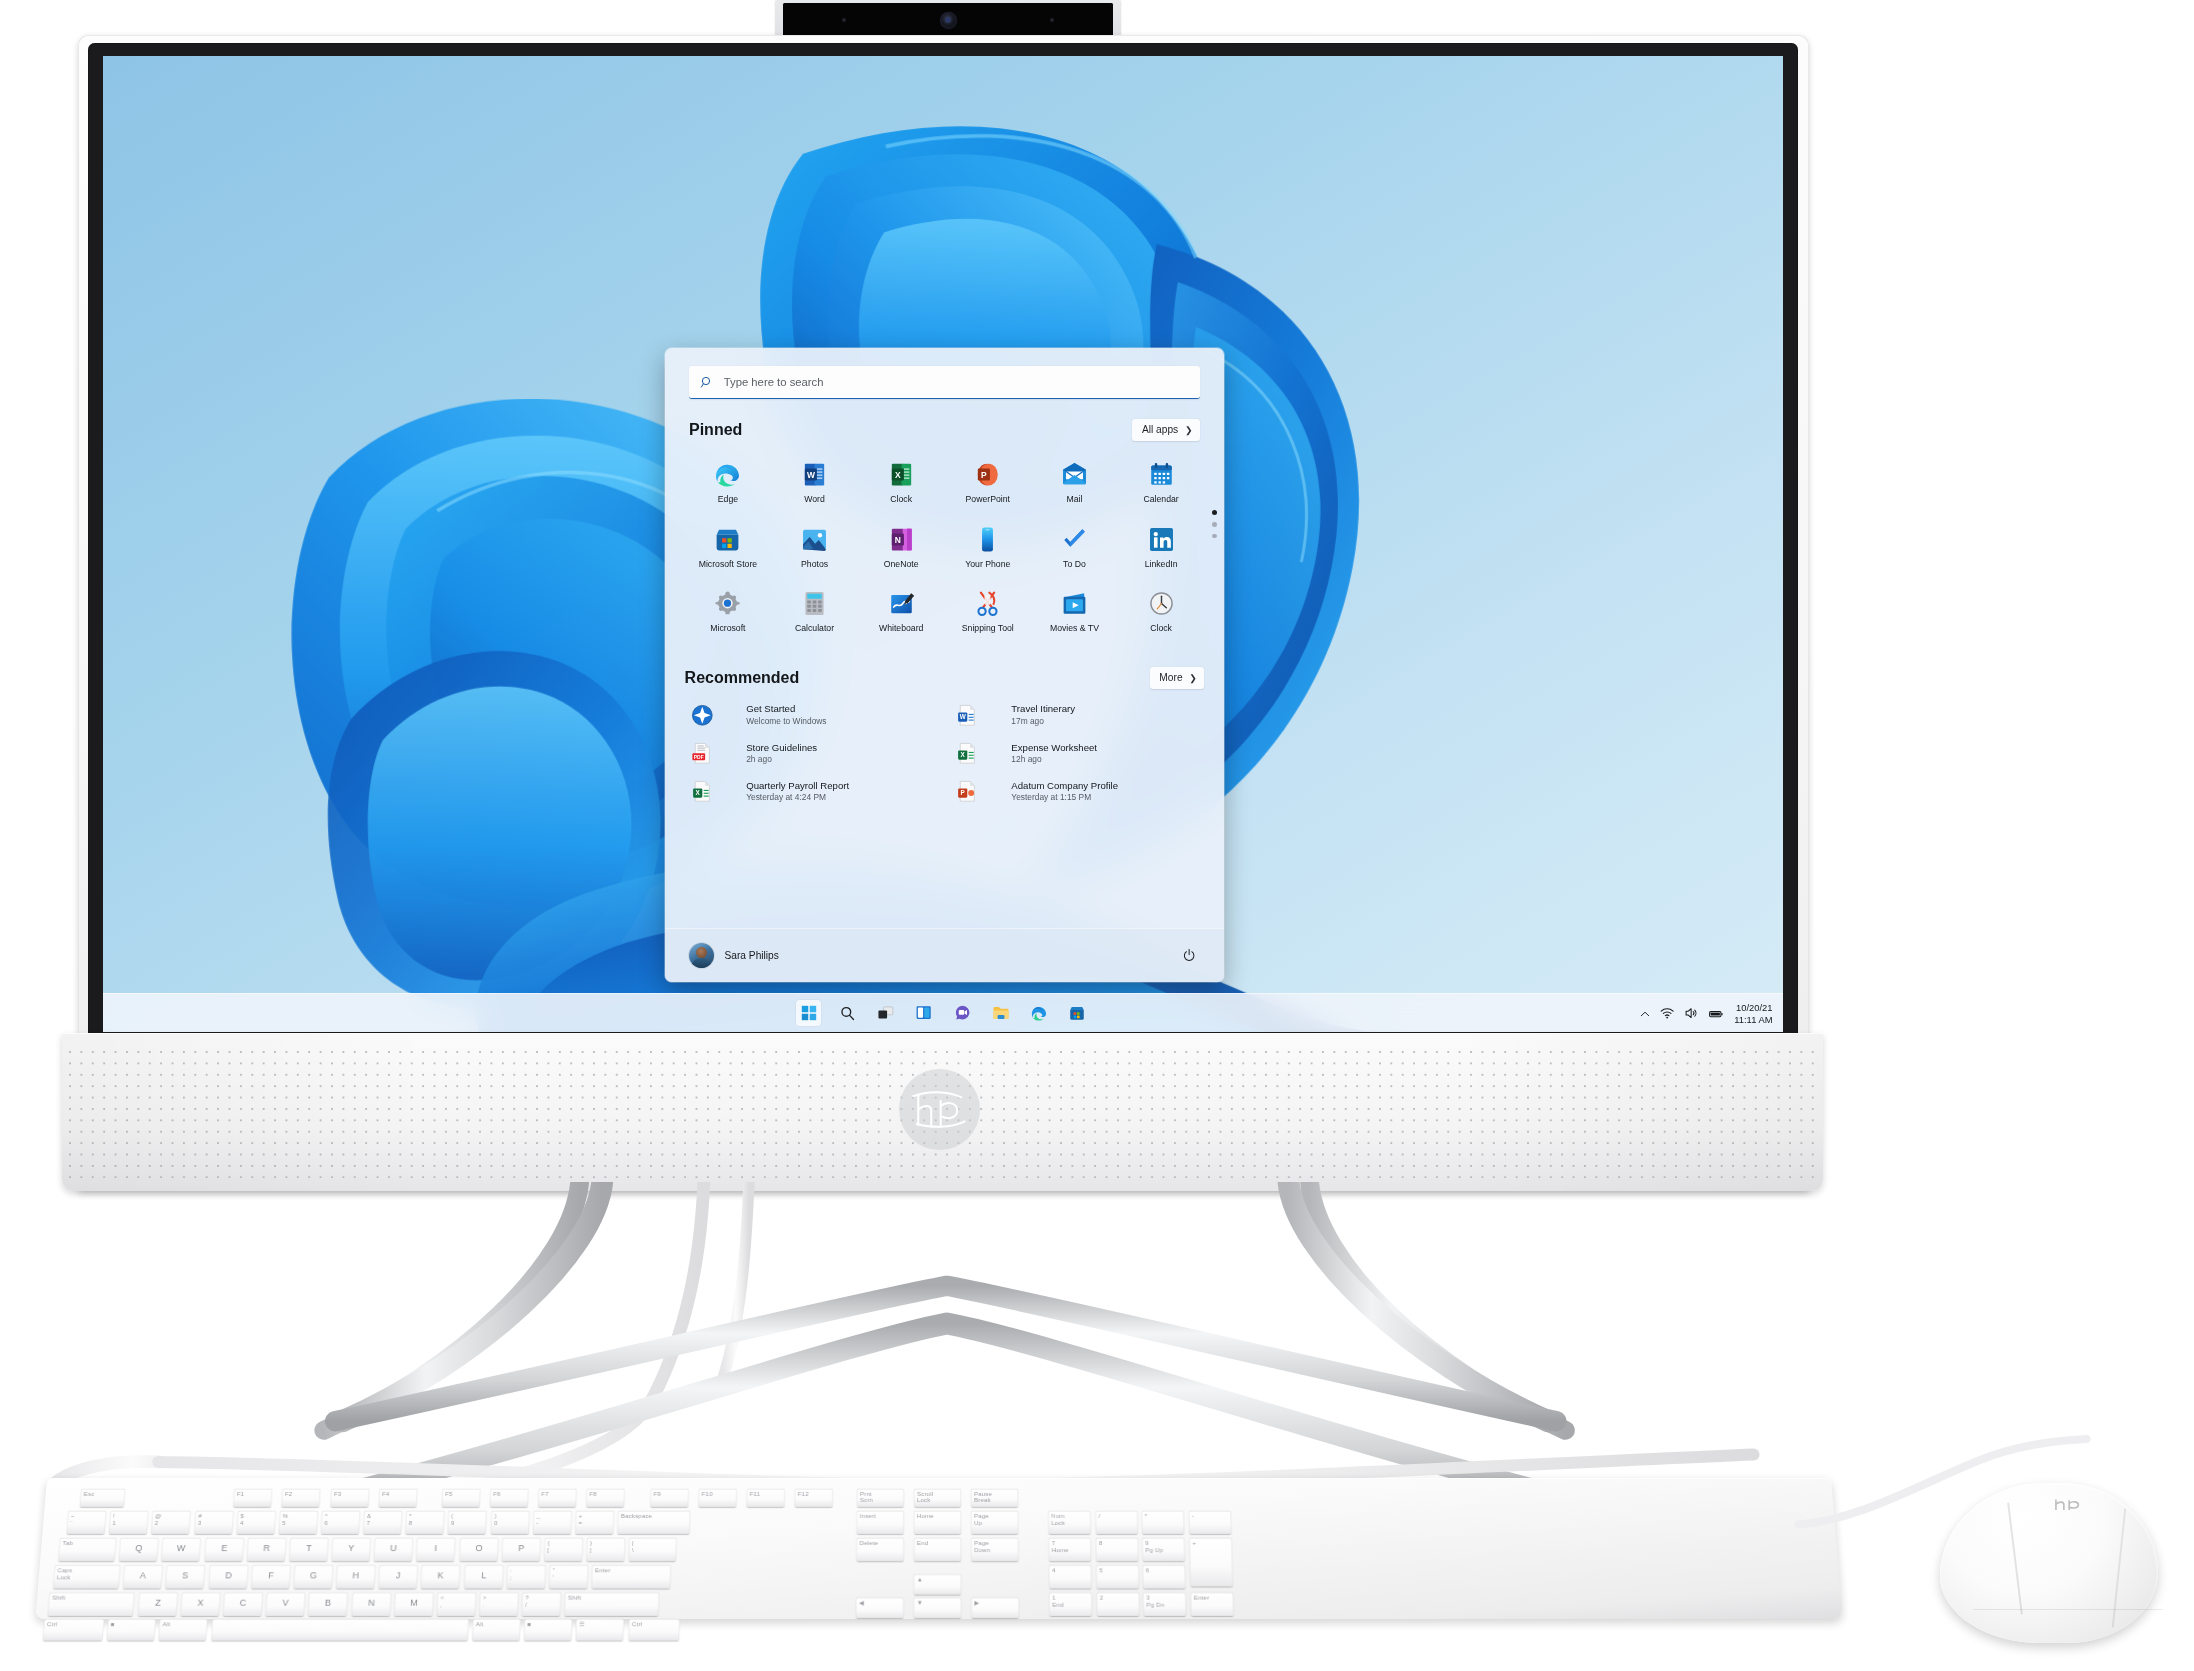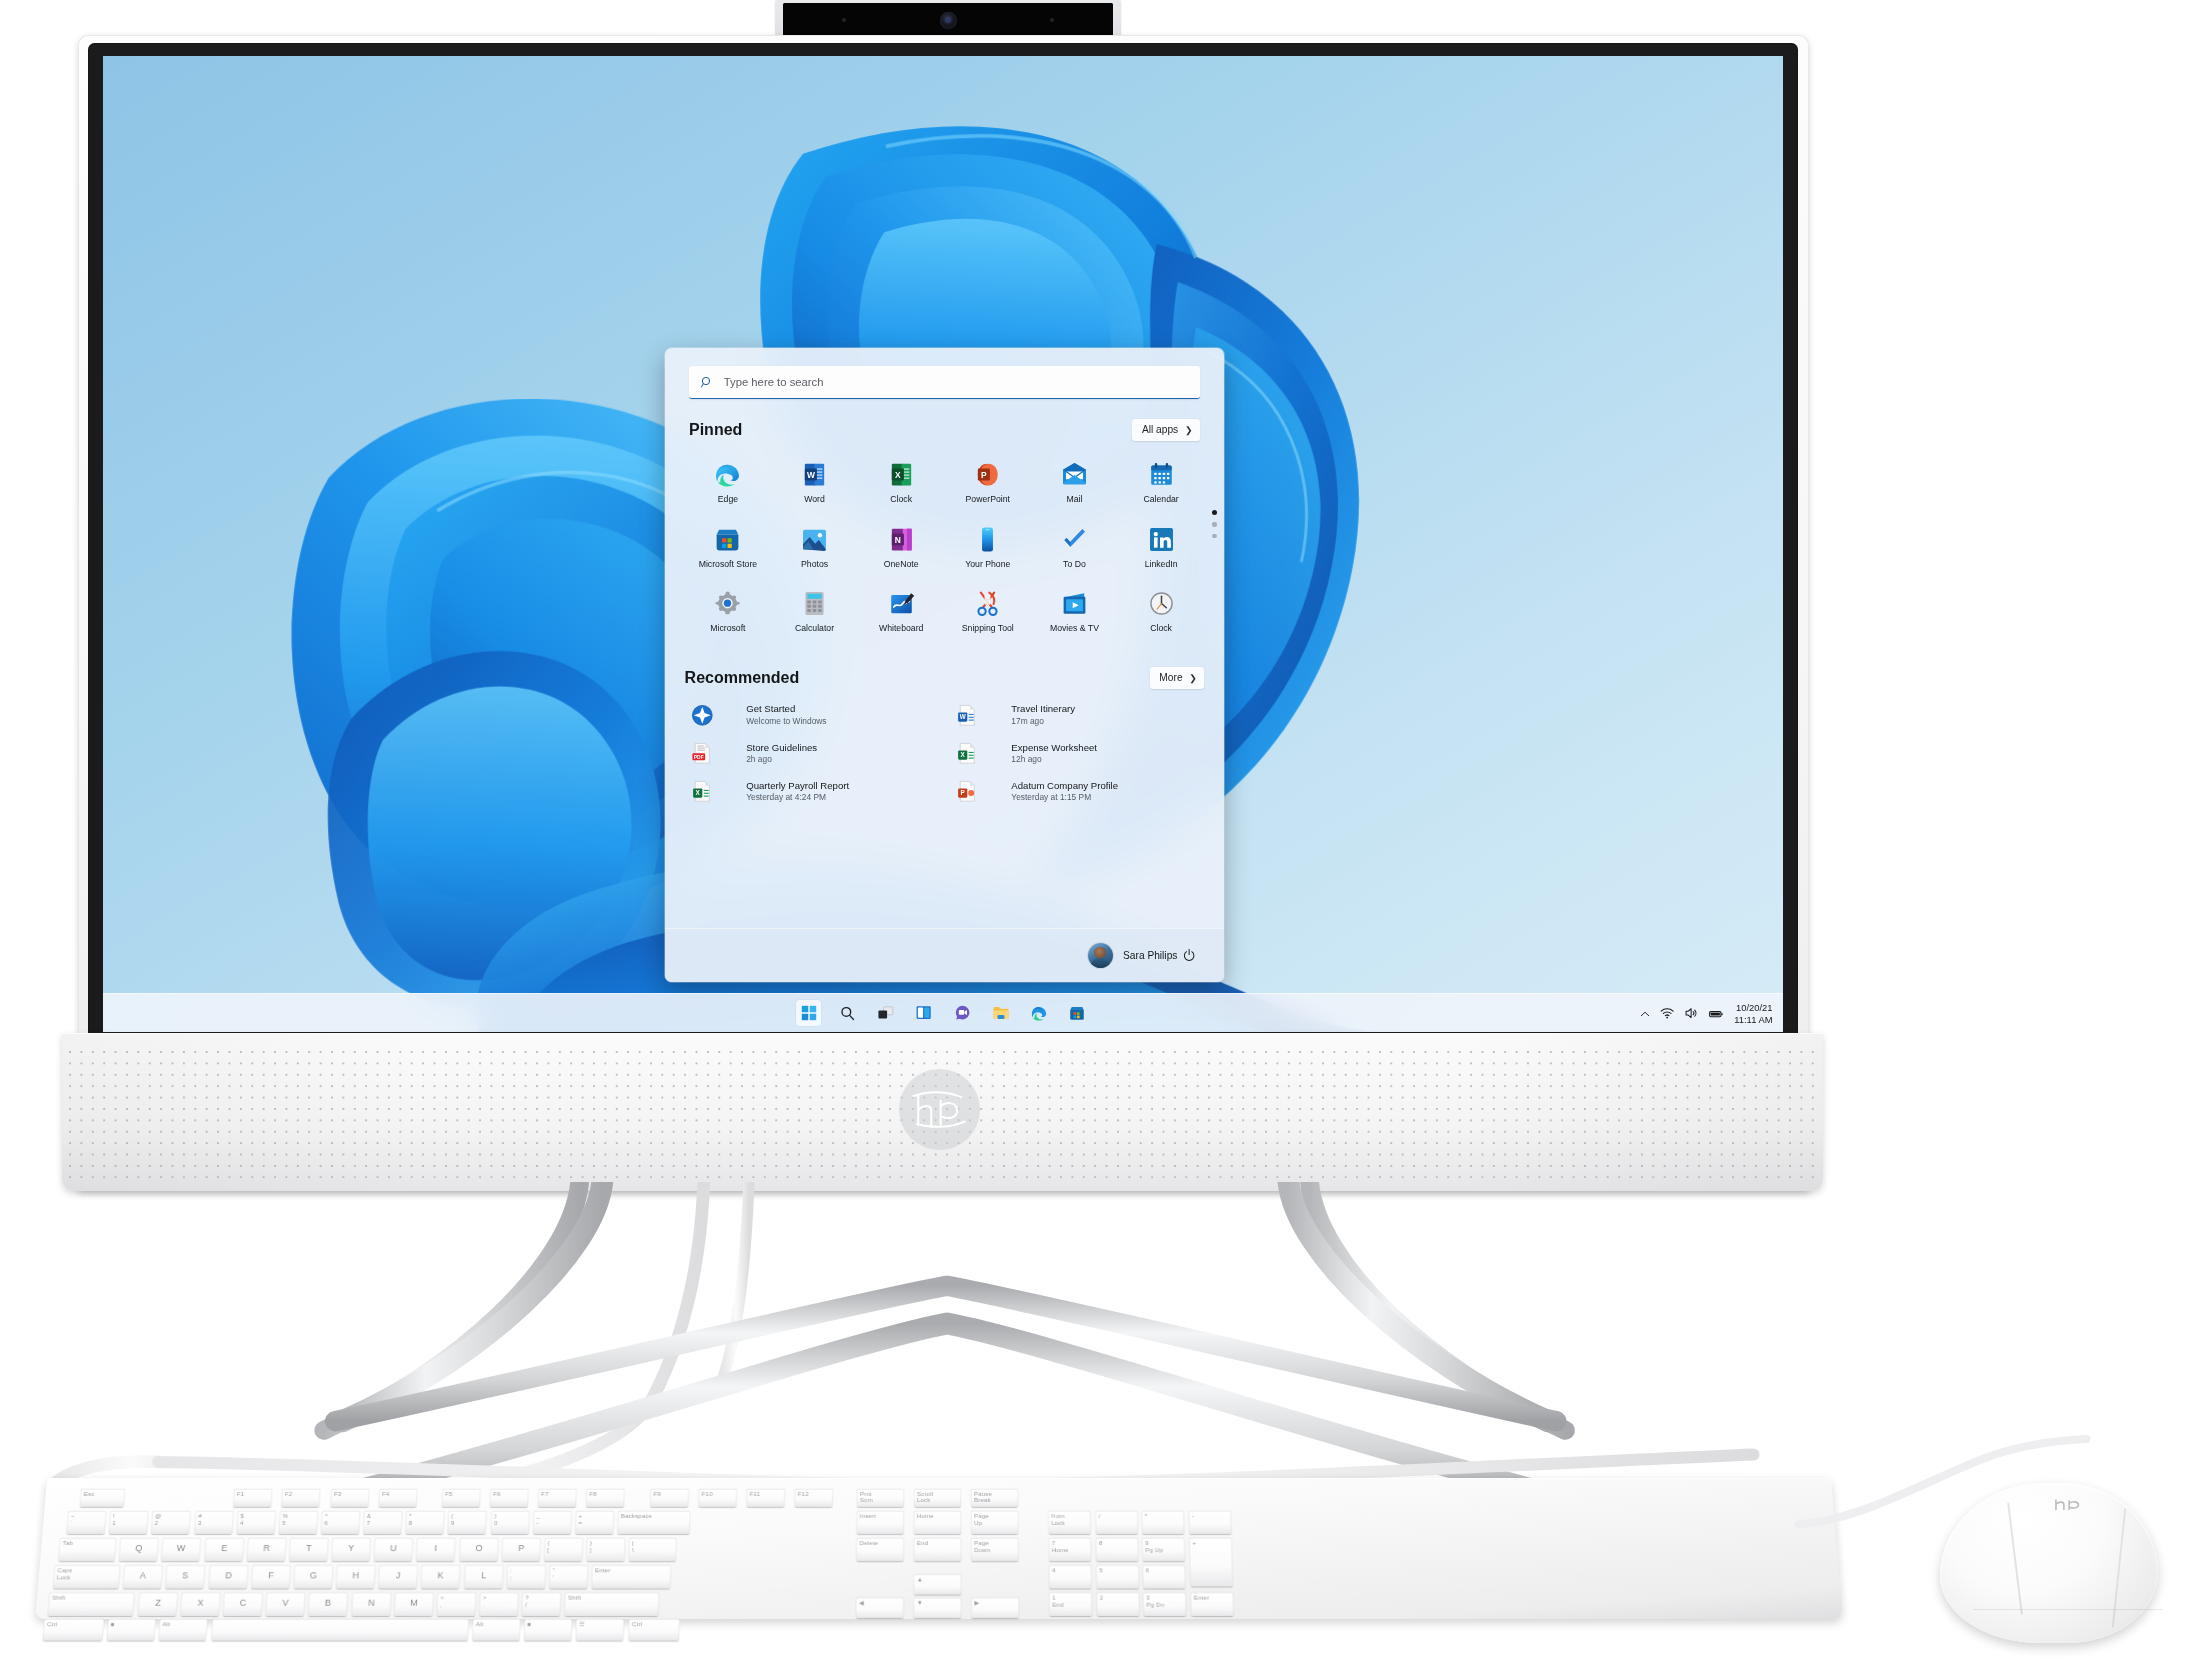--- a/index.html
+++ b/index.html
@@ -134,21 +134,21 @@
   .rec-item { display: flex; align-items: center; gap: 9px; padding: 3.8px 6px; border-radius: 3.8px; }
   .rec-ico { width: 22.6px; height: 22.6px; flex: 0 0 22.6px; }
   .rec-txt { line-height: 1.28; margin-left: 24px; }
   .rec-title { font-size: 9.6px; color: #14171b; white-space: nowrap; }
   .rec-sub { font-size: 8.4px; color: #555b63; white-space: nowrap; }
 
   .sm-footer {
     margin-top: auto; height: 54px;
     background: rgba(222,232,245,.78);
     border-top: 0.8px solid rgba(255,255,255,.5);
-    display: flex; align-items: center; justify-content: flex-end;
+    display: flex; align-items: center; justify-content: space-between;
     padding: 0 24px;
   }
   .sm-user { display: flex; align-items: center; gap: 10.5px; }
   .avatar {
     width: 25px; height: 25px; border-radius: 50%; overflow: hidden;
     background: linear-gradient(150deg,#7fb2d8 0%, #3d6f9e 48%, #24485f 100%);
     box-shadow: 0 0 0 0.8px rgba(0,0,0,.10);
     position: relative;
   }
   .avatar::before { content:""; position:absolute; left:6.8px; top:3.8px; width:11.3px; height:11.3px; border-radius:50%;

